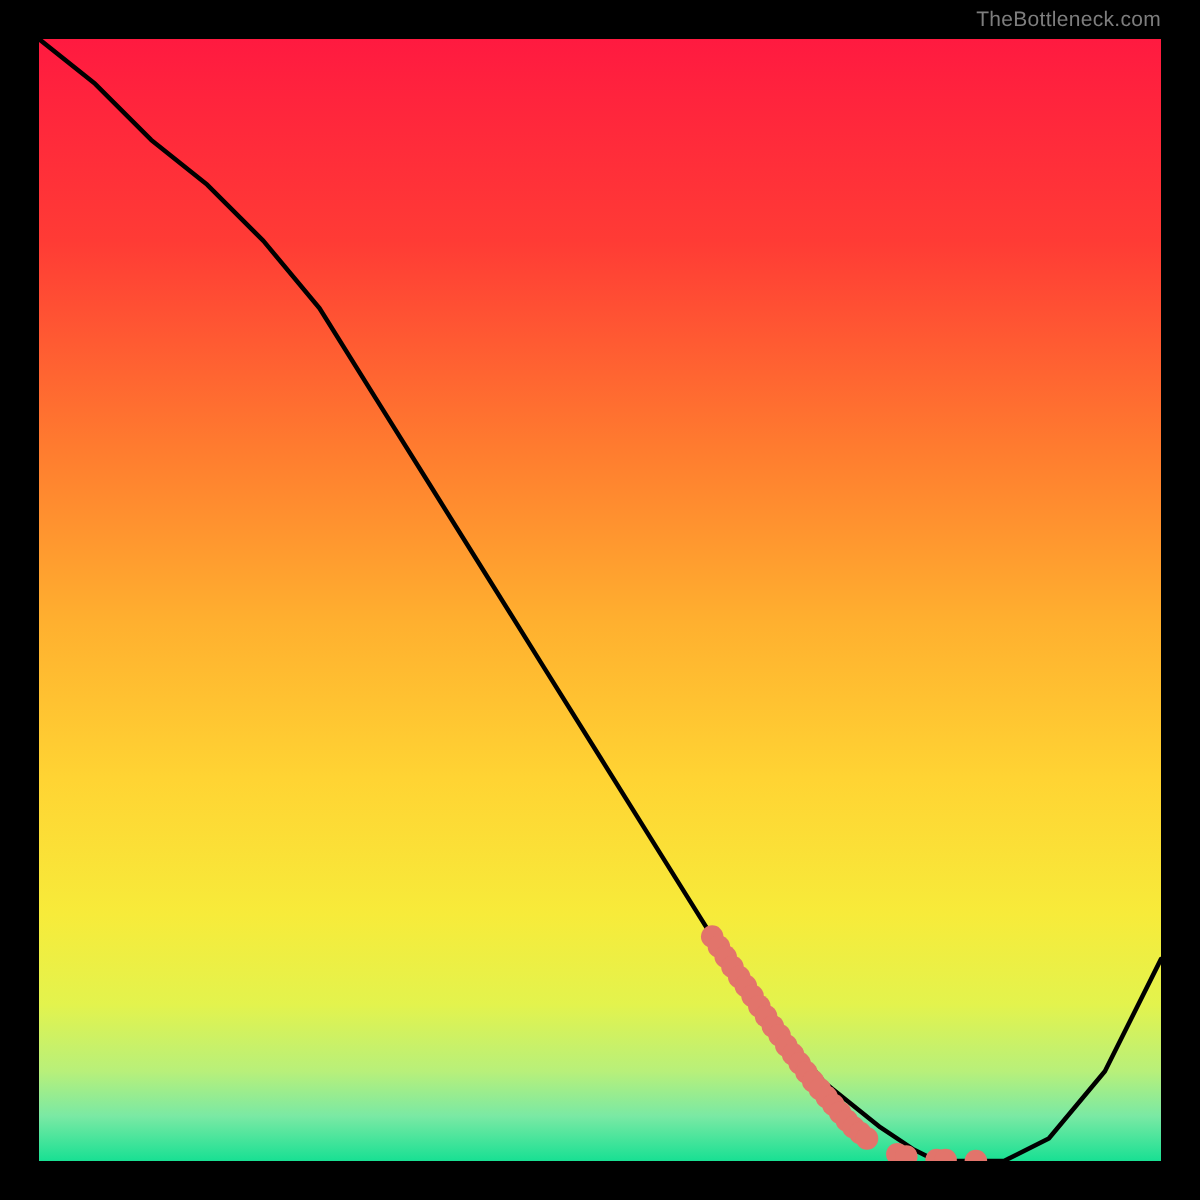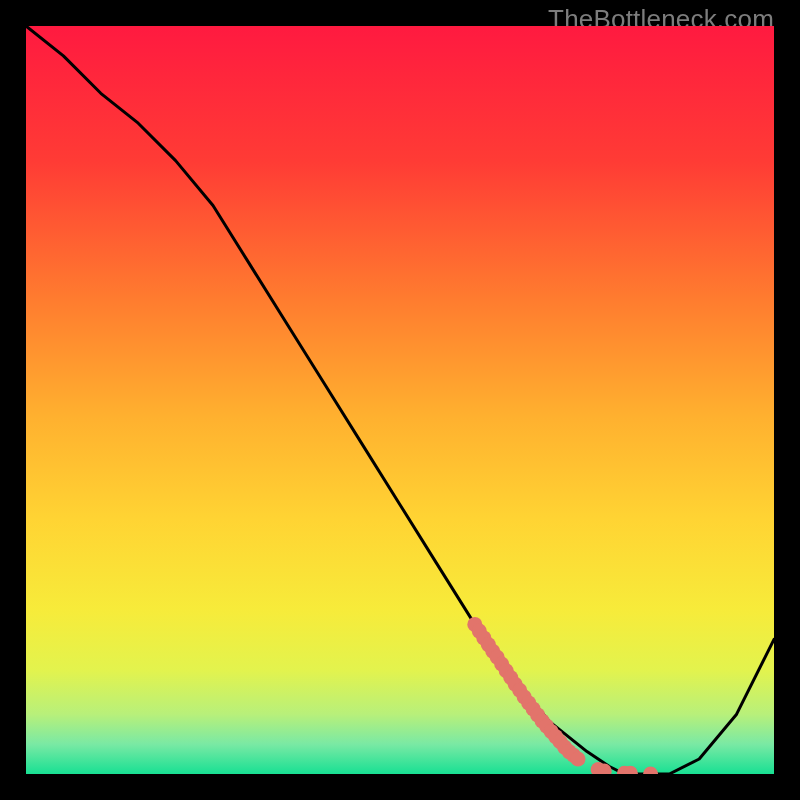--- a/index.html
+++ b/index.html
@@ -17,21 +17,21 @@
     top: 26px;
     width: 748px;
     height: 748px;
     background: #000;
   }
   .watermark {
     position: absolute;
     top: 4px;
     right: 26px;
     color: #7d7d7d;
-    font-size: 26px;
+    font-size: 14px;
     font-weight: 500;
     letter-spacing: 0.2px;
   }
   svg {
     display: block;
   }
 </style>
 </head>
 <body>
 

